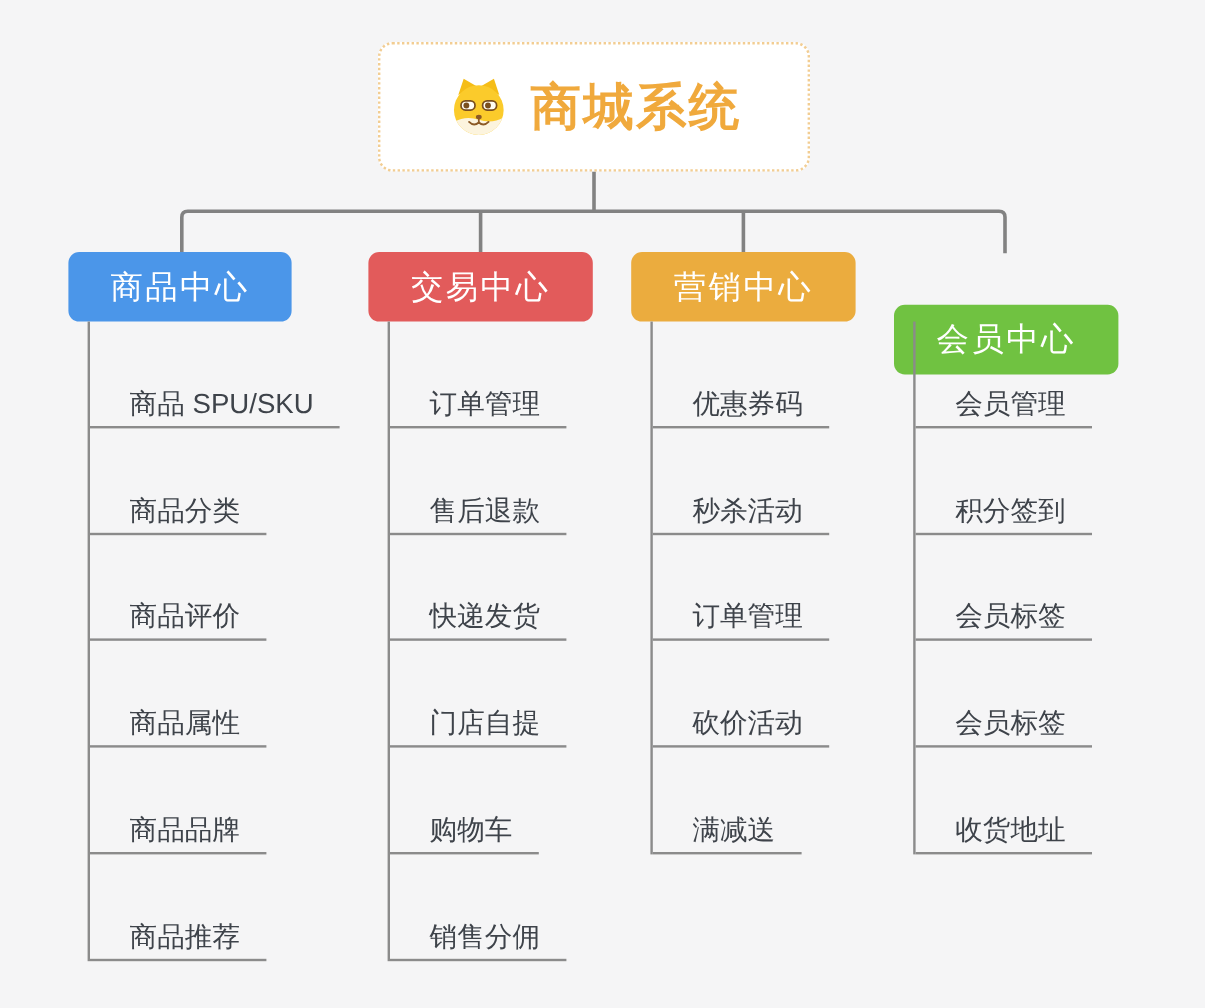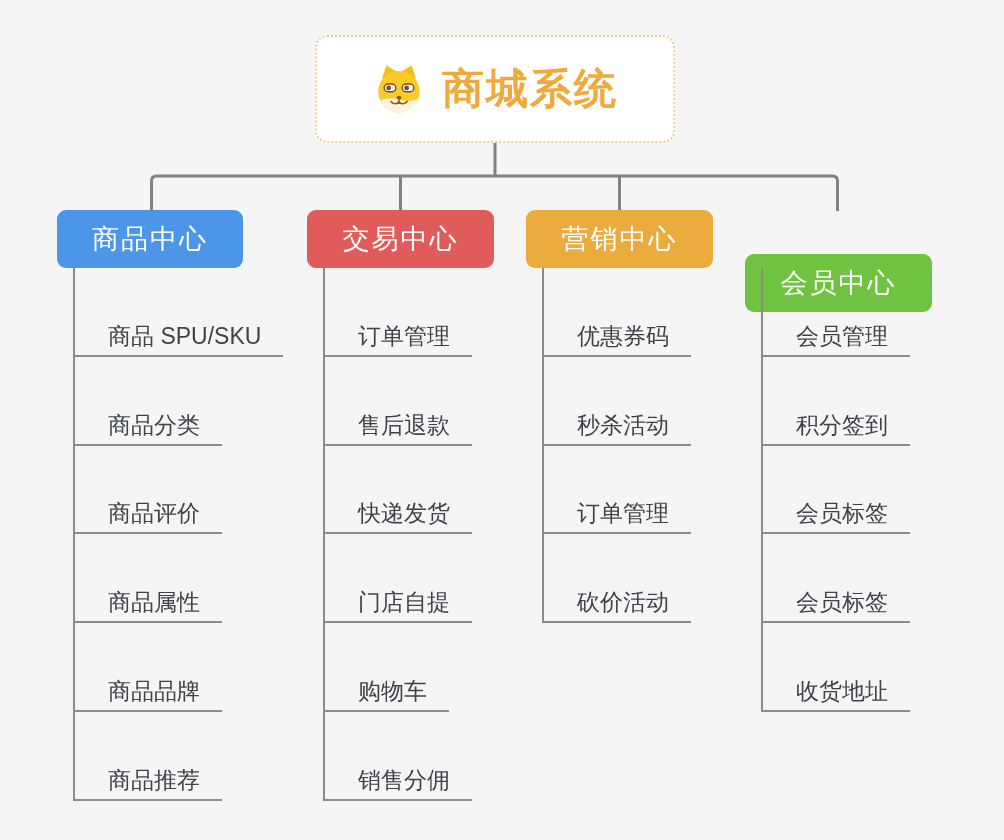--- a/index.html
+++ b/index.html
@@ -136,20 +136,21 @@
     <div class="branch-item">门店自提</div>
     <div class="branch-item">购物车</div>
     <div class="branch-item">销售分佣</div>
   </div>
 
   <div class="branch-list bl-2">
     <div class="branch-item">优惠券码</div>
     <div class="branch-item">秒杀活动</div>
     <div class="branch-item">订单管理</div>
     <div class="branch-item">砍价活动</div>
+    <div class="branch-item">满减送</div>
   </div>
 
   <div class="branch-list bl-3">
     <div class="branch-item">会员管理</div>
     <div class="branch-item">积分签到</div>
     <div class="branch-item">会员标签</div>
     <div class="branch-item">会员标签</div>
     <div class="branch-item">收货地址</div>
   </div>
 

